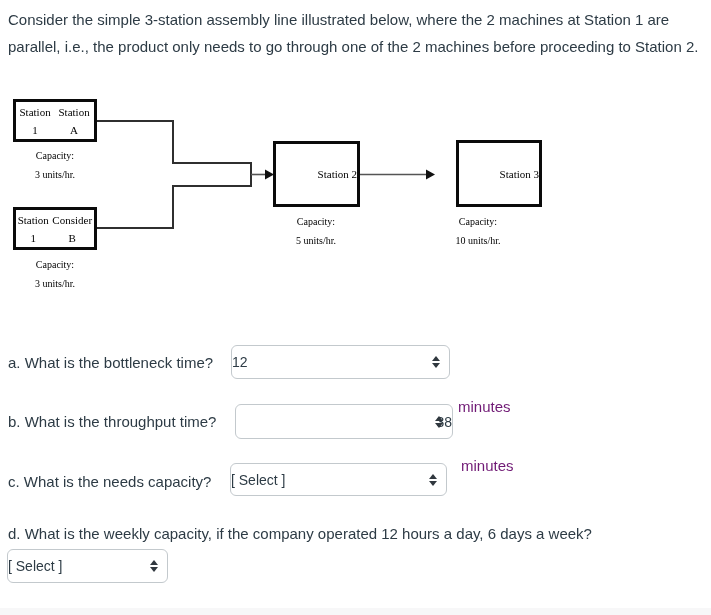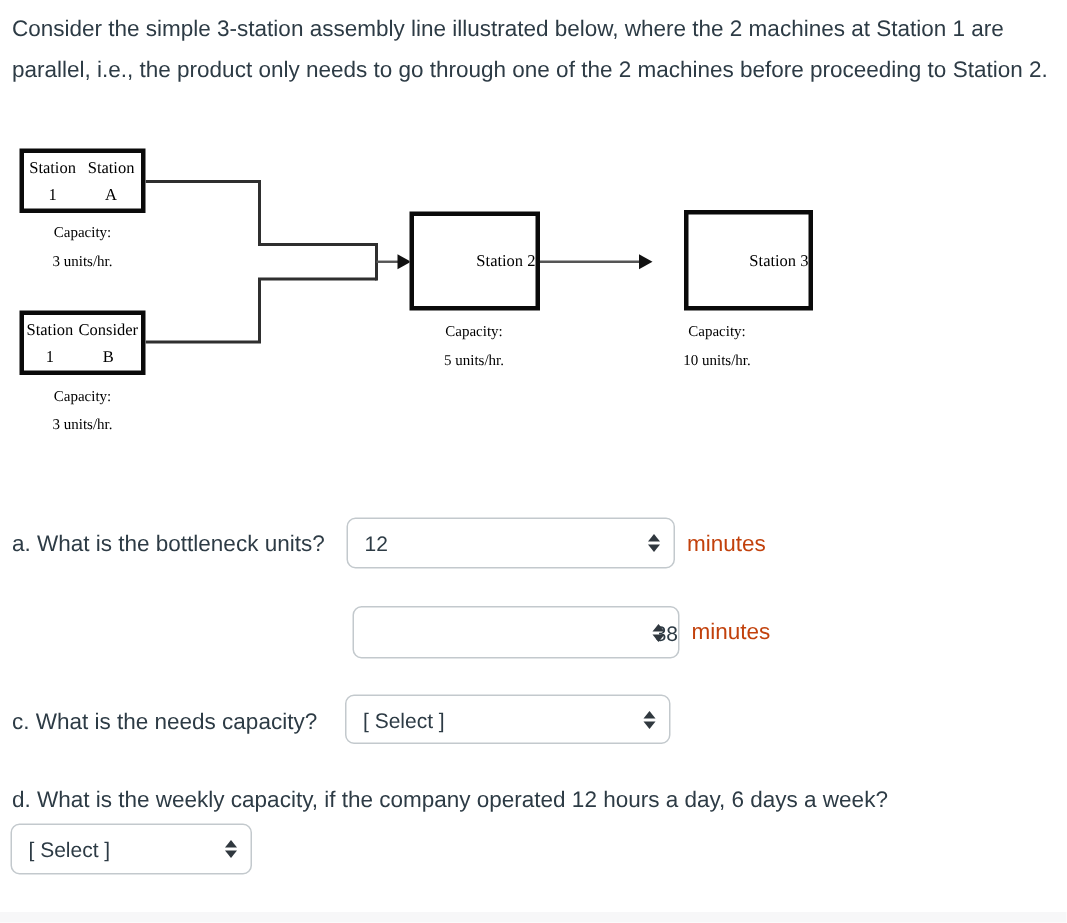--- a/index.html
+++ b/index.html
@@ -22,23 +22,23 @@
   .box-3{left:456px;top:140px;width:86px;height:67px;}
   .capacity{position:absolute;font-family:"Liberation Serif",serif;font-size:10px;color:#000;
             text-align:center;line-height:19px;width:110px;}
   .cap-a{left:0px;top:146px;}
   .cap-b{left:0px;top:255px;}
   .cap-2{left:261px;top:212px;}
   .cap-3{left:423px;top:212px;}
 
   
   .qlabel{position:absolute;font-size:15px;color:#2D3B45;white-space:nowrap;}
-  .suffix{position:absolute;font-size:15px;color:#c2410c;}
+  .suffix{position:absolute;font-size:15px;color:#701a75;margin-top:44px;}
   .select{position:absolute;box-sizing:border-box;background:#fff;border:1px solid #c3c9cd;
-          border-radius:6px;display:flex;align-items:center;padding-left:11px;cursor:pointer;}
+          border-radius:6px;display:flex;align-items:center;cursor:pointer;}
   .select .value{font-size:14px;color:#2D3B45;}
   .spinner{position:absolute;right:9px;top:50%;transform:translateY(-50%);
            display:flex;flex-direction:column;align-items:center;gap:2px;}
   .spinner .tri-up{width:0;height:0;border-left:4px solid transparent;
                    border-right:4px solid transparent;border-bottom:5px solid #30383f;}
   .spinner .tri-down{width:0;height:0;border-left:4px solid transparent;
                      border-right:4px solid transparent;border-top:5px solid #30383f;}
   .sel-a{left:231px;top:345px;width:219px;height:34px;}
   .sel-b{left:235px;top:404px;width:218px;height:35px;justify-content:flex-end;}
   .sel-c{left:230px;top:463px;width:217px;height:33px;}
@@ -100,30 +100,31 @@
   </div>
 
   <div class="stationbox box-3">
     <div>Station 3</div>
   </div>
   <div class="capacity cap-3">
     <div>Capacity:</div>
     <div>10 units/hr.</div>
   </div>
 
-  <span class="qlabel lab-a">a. What is the bottleneck units?</span>
+  <span class="qlabel lab-a">a. What is the bottleneck time?</span>
   <div class="select sel-a">
     <span class="value">12</span>
     <span class="spinner">
         <span class="tri-up"></span>
         <span class="tri-down"></span>
       </span>
   </div>
   <span class="suffix suf-a">minutes</span>
 
+  <span class="qlabel lab-b">b. What is the throughput time?</span>
   <div class="select sel-b">
     <span class="value">38</span>
     <span class="spinner">
         <span class="tri-up"></span>
         <span class="tri-down"></span>
       </span>
   </div>
   <span class="suffix suf-b">minutes</span>
 
   <span class="qlabel lab-c">c. What is the needs capacity?</span>

